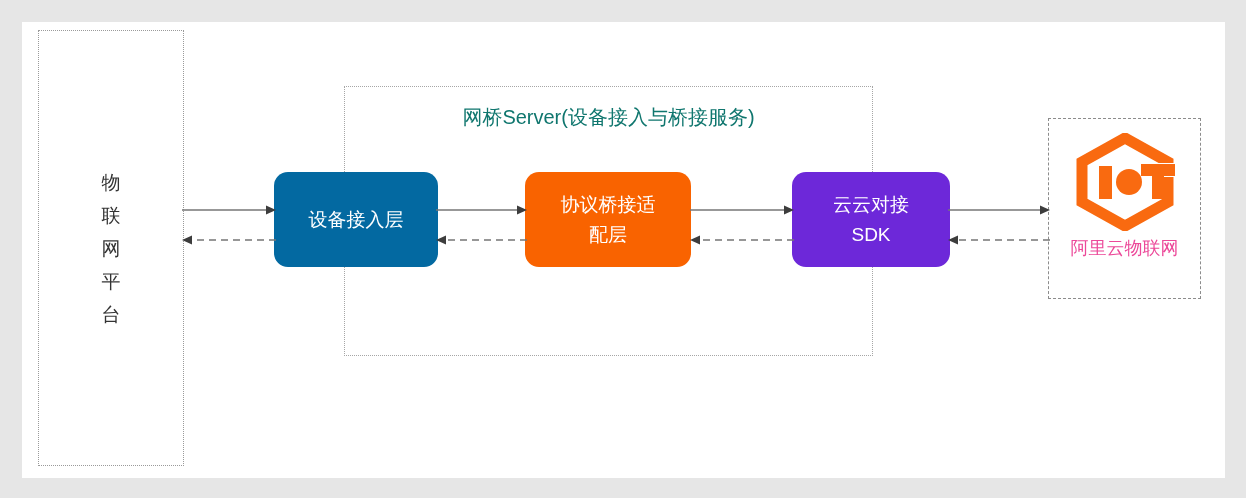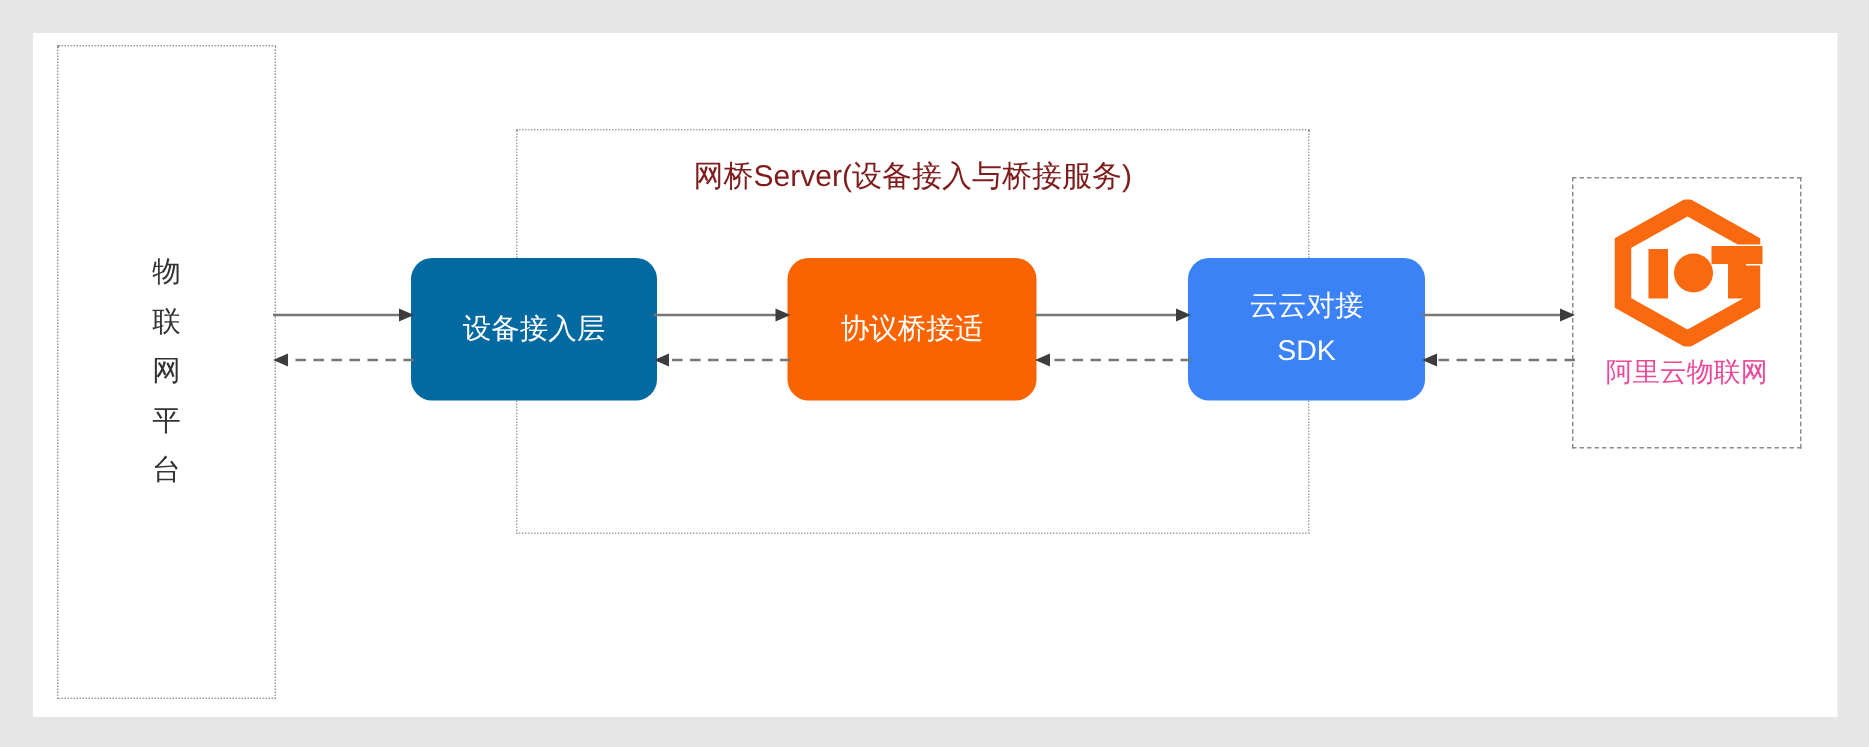--- a/index.html
+++ b/index.html
@@ -58,21 +58,21 @@
     border: 1px dotted #a6a6a6;
     background: #fff;
   }
   #bridge-server-title {
     position: absolute;
     left: 0;
     top: 17px;
     width: 100%;
     text-align: center;
     font-size: 20px;
-    color: #7f1d1d;
+    color: #0f766e;
     white-space: nowrap;
   }
 
   
   .orange-box {
     position: absolute;
     box-sizing: border-box;
     border-radius: 14px;
     display: flex;
     align-items: center;
@@ -147,24 +147,25 @@
 
   <div class="orange-box" id="box-device-access" style="background:#0369a1;">
     <div>
       <span>设备接入层</span>
     </div>
   </div>
 
   <div class="orange-box" id="box-protocol-bridge" style="background:#f96300;">
     <div>
       <div>协议桥接适</div>
-    </div>
-  </div>
-
-  <div class="orange-box" id="box-cloud-sdk" style="background:#3b82f6;">
+      <div>配层</div>
+    </div>
+  </div>
+
+  <div class="orange-box" id="box-cloud-sdk" style="background:#6d28d9;">
     <div>
       <div>云云对接</div>
       <div>SDK</div>
     </div>
   </div>
 
   <div class="node" id="aliyun-iot-right">
     <div id="aliyun-logo">
       <svg viewBox="0 0 104 98" width="104" height="98" aria-hidden="true">
 

